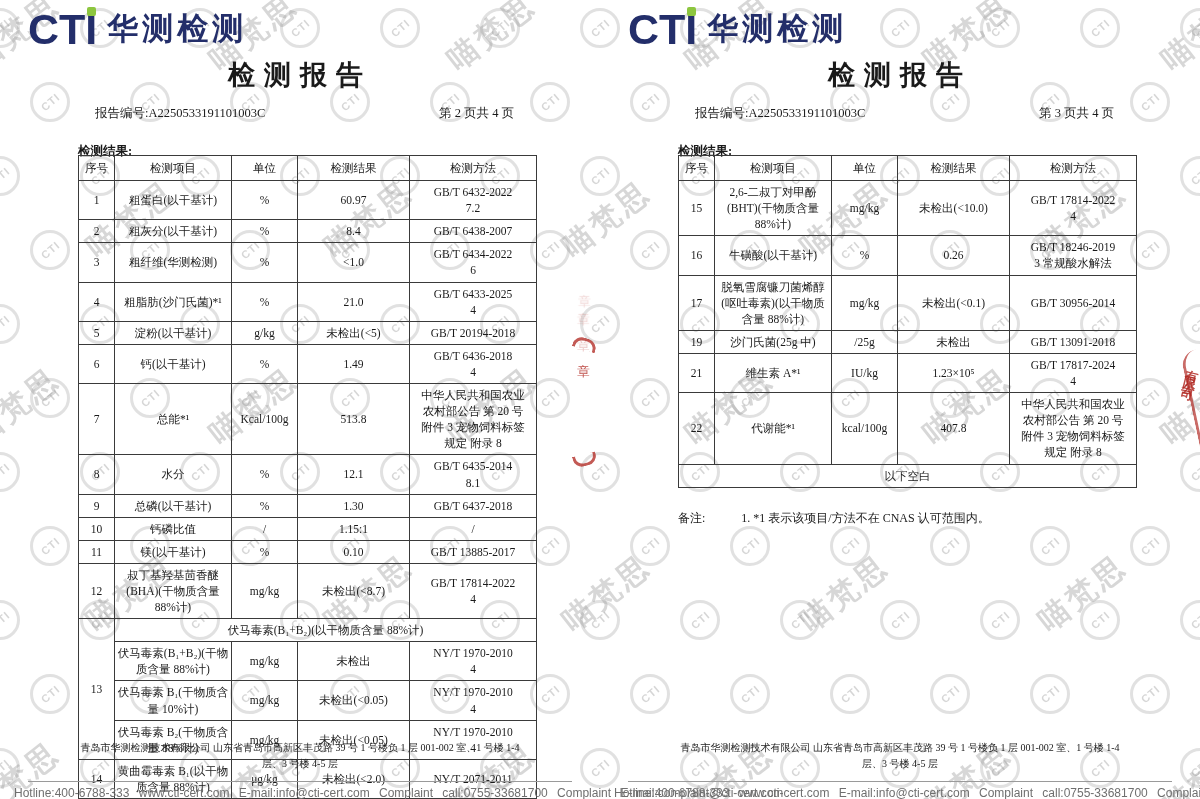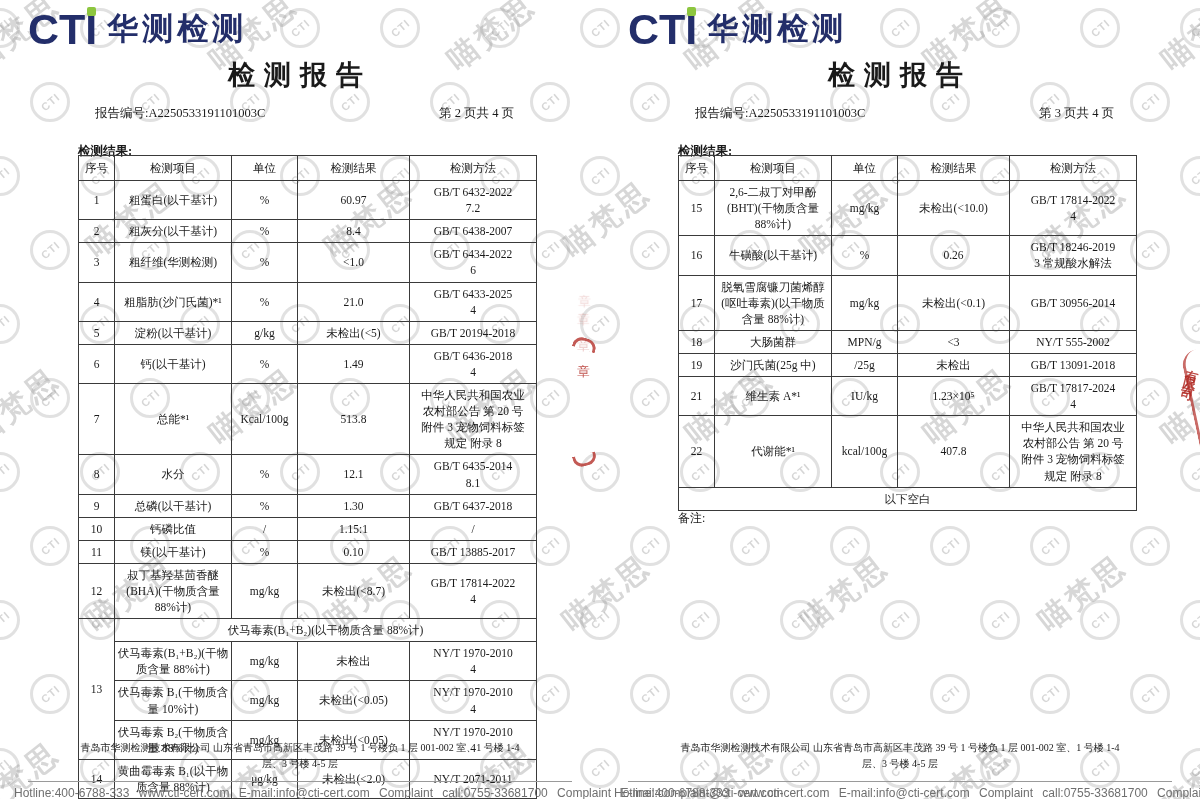--- a/index.html
+++ b/index.html
@@ -793,27 +793,20 @@
 3 常规酸水解法</td>
         </tr>
         <tr>
           <td>17</td>
           <td class="item">脱氧雪腐镰刀菌烯醇(呕吐毒素)(以干物质含量 88%计)</td>
           <td>mg/kg</td>
           <td>未检出(&lt;0.1)</td>
           <td class="method">GB/T 30956-2014</td>
         </tr>
         <tr>
-          <td>18</td>
-          <td class="item">大肠菌群</td>
-          <td>MPN/g</td>
-          <td>&lt;3</td>
-          <td class="method">NY/T 555-2002</td>
-        </tr>
-        <tr>
           <td>19</td>
           <td class="item">沙门氏菌(25g 中)</td>
           <td>/25g</td>
           <td>未检出</td>
           <td class="method">GB/T 13091-2018</td>
         </tr>
         <tr>
           <td>21</td>
           <td class="item">维生素 A*¹</td>
           <td>IU/kg</td>
@@ -831,20 +824,21 @@
 附件 3 宠物饲料标签
 规定 附录 8</td>
         </tr>
         <tr>
           <td colspan="5">以下空白</td>
         </tr>
       </tbody>
   </table>
   <div class="note">
     <span class="note-label">备注:</span>
+    <span>1. *1 表示该项目/方法不在 CNAS 认可范围内。</span>
   </div>
   <div class="stamp-right">
     <div class="edge"></div>
     <div class="frag-text">有限公司</div>
   </div>
   <div class="address">
     <div>青岛市华测检测技术有限公司 山东省青岛市高新区丰茂路 39 号 1 号楼负 1 层 001-002 室、1 号楼 1-4</div>
     <div>层、3 号楼 4-5 层</div>
   </div>
   <div class="foot-rule"></div>

